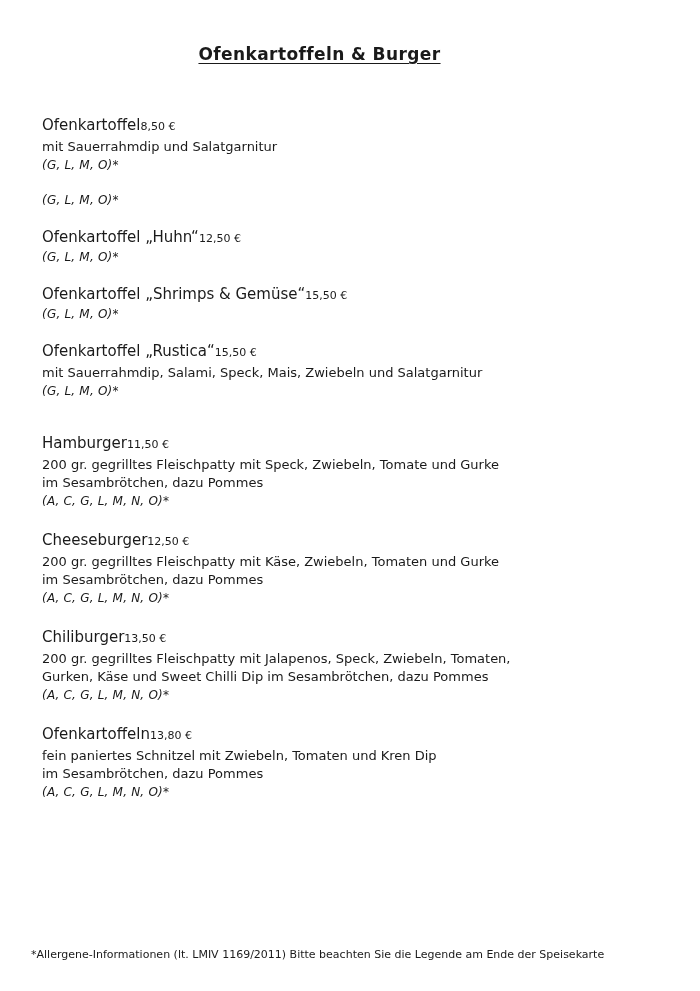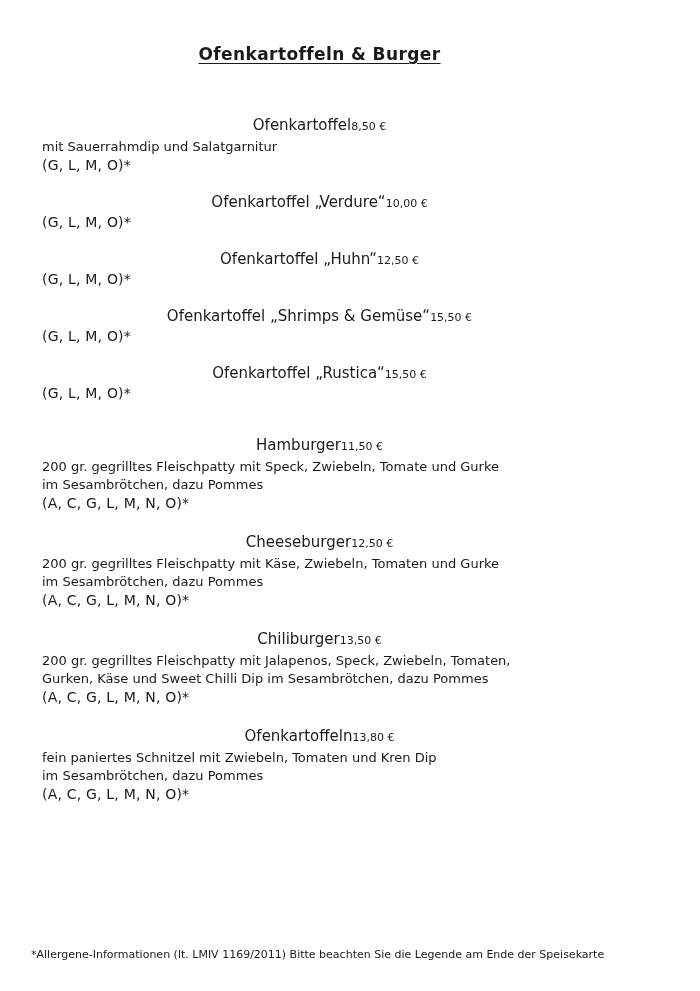--- a/index.html
+++ b/index.html
@@ -38,44 +38,45 @@
     margin-top: 36px;
   }
   .item {
     margin-bottom: 21px;
   }
   .section-burger .item {
     margin-bottom: 23px;
   }
   .item-head {
     display: flex;
-    justify-content: center;
+    justify-content: flex-start;
     align-items: baseline;
   }
   .item-name {
     font-size: 15px;
     line-height: 18px;
     white-space: nowrap;
   }
   .item-price {
     font-size: 11px;
     line-height: 18px;
     white-space: nowrap;
   }
   .item-desc {
     font-size: 13px;
     line-height: 18px;
     margin-top: 2px;
     white-space: pre-line;
   }
   .item-allergens {
-    font-size: 14px;
+    font-size: 12px;
     line-height: 14px;
     margin-top: 2px;
     letter-spacing: 0.2px;
+    font-style: italic;
   }
   .footer-note {
     position: absolute;
     left: 31px;
     top: 948px;
     font-size: 11px;
     line-height: 14px;
     white-space: nowrap;
   }
 </style>
@@ -93,24 +94,20 @@
       <div class="item">
         <div class="item-head">
           <span class="item-name">Ofenkartoffel</span>
           <span class="item-price">8,50 €</span>
         </div>
         <div class="item-desc">mit Sauerrahmdip und Salatgarnitur</div>
         <div class="item-allergens">(G, L, M, O)*</div>
       </div>
 
       <div class="item">
-        <div class="item-head">
-          <span class="item-name">Ofenkartoffel „Verdure“</span>
-          <span class="item-price">10,00 €</span>
-        </div>
         <div class="item-allergens">(G, L, M, O)*</div>
       </div>
 
       <div class="item">
         <div class="item-head">
           <span class="item-name">Ofenkartoffel „Huhn“</span>
           <span class="item-price">12,50 €</span>
         </div>
         <div class="item-allergens">(G, L, M, O)*</div>
       </div>
@@ -121,20 +118,21 @@
           <span class="item-price">15,50 €</span>
         </div>
         <div class="item-allergens">(G, L, M, O)*</div>
       </div>
 
       <div class="item">
         <div class="item-head">
           <span class="item-name">Ofenkartoffel „Rustica“</span>
           <span class="item-price">15,50 €</span>
         </div>
+        <div class="item-desc">mit Sauerrahmdip, Salami, Speck, Mais, Zwiebeln und Salatgarnitur</div>
         <div class="item-allergens">(G, L, M, O)*</div>
       </div>
 
     </div>
 
     <div class="section-burger">
 
       <div class="item">
         <div class="item-head">
           <span class="item-name">Hamburger</span>

